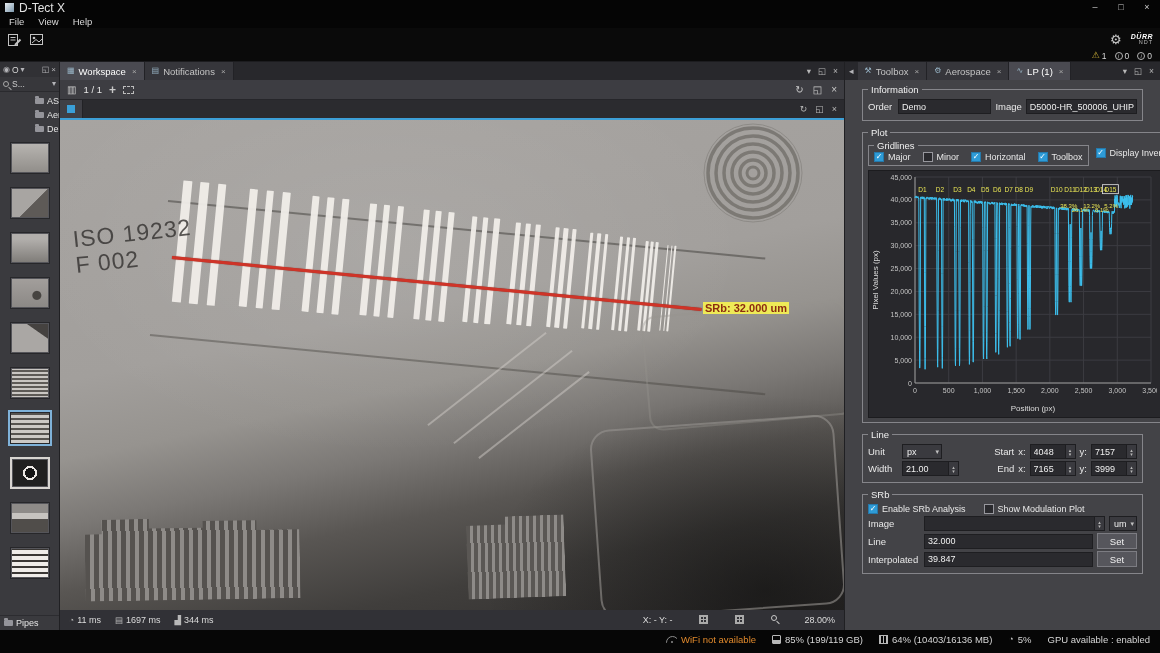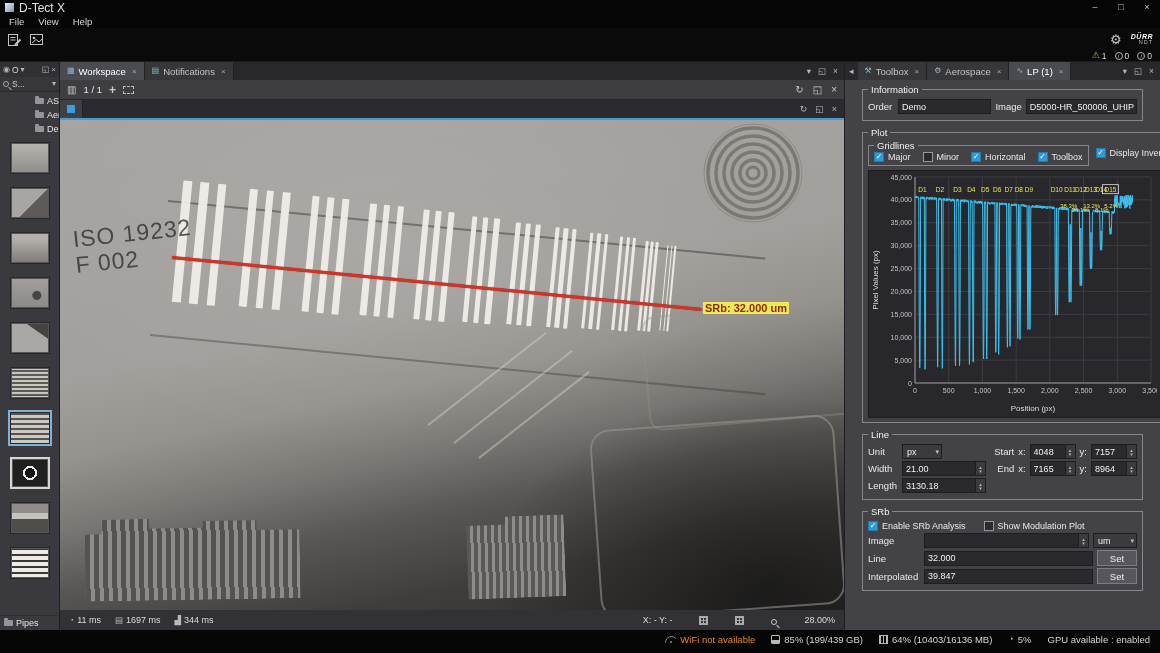--- a/index.html
+++ b/index.html
@@ -107,46 +107,46 @@
   .p1 { left:535px; top:302px; width:245px; height:190px; border:2px solid rgba(150,147,143,.6); border-radius:20px; transform:rotate(-4deg); }
   .p2 { left:585px; top:188px; width:205px; height:115px; border:2px solid rgba(150,147,143,.38); border-radius:14px; transform:rotate(-5deg); }
   .wire { position:absolute; height:2px; background:rgba(214,211,207,.45); transform:rotate(-38deg); }
   .w1 { left:352px; top:258px; width:150px; }
   .w2 { left:378px; top:276px; width:150px; }
   .w3 { left:404px; top:294px; width:140px; }
 
   .viewer-status { height:20px; background:#313136; display:flex; align-items:center; padding:0 9px; gap:14px; font-size:9px; color:#dcdcdc; flex:none; }
   .vs-item { display:flex; align-items:center; gap:3px; }
   .vs-icon { color:#b8b8b8; font-size:8.5px; line-height:1; }
-  .vs-right { margin-left:auto; display:flex; align-items:flex-end; gap:27px; }
+  .vs-right { margin-left:auto; display:flex; align-items:flex-start; gap:27px; }
   .grid-icon { width:9px; height:9px; border:1px solid #aaa; display:inline-block;
     background:repeating-linear-gradient(0deg,#aaa 0 1px,rgba(0,0,0,0) 1px 3px), repeating-linear-gradient(90deg,#aaa 0 1px,rgba(0,0,0,0) 1px 3px); }
   .mag-icon.light { border-color:#c8c8c8; }
   .mag-icon.light::after { background:#c8c8c8; }
 
   
   .right-dock { width:315px; background:#434347; display:flex; flex-direction:column; flex:none; }
   .dock-tabs { background:#28282c; }
   .dock-tabs .collapse { align-self:center; padding:0 4px; font-size:9px; }
   .right-content { flex:1; overflow:hidden; padding:1px 12px; }
   fieldset.group { border:1px solid #85858a; margin:3px 5px 6px; padding:2px 5px 4px; }
   fieldset.subgroup { border:1px solid #85858a; padding:1px 5px 3px; }
   legend { font-size:9.5px; padding:0 3px; color:#f0f0f0; }
   .form-row { display:flex; align-items:center; gap:4px; margin:2px 0; }
   .flabel { font-size:9.5px; color:#e8e8e8; white-space:nowrap; }
   .w26 { width:26px; } .w30 { width:30px; } .w52 { width:52px; }
   .input { background:#2a2a2e; border:1px solid #1e1e21; color:#f0f0f0; font-size:9px; height:15px; display:flex; align-items:center; padding:0 0 0 3px; overflow:hidden; }
   .input .val { white-space:nowrap; overflow:hidden; }
   .flex1 { flex:1; } .flex12 { flex:1.2; }
-  .w46 { width:46px; } .w70 { width:84px;text-align:right; }
+  .w46 { width:46px; } .w70 { width:57px;text-align:right; }
   .spinner { margin-left:auto; width:10px; height:100%; display:flex; flex-direction:column; align-items:center; justify-content:center; background:#3a3a3f; border-left:1px solid #1e1e21; color:#b8b8b8; flex:none; }
   .spinner i { font-style:normal; font-size:5px; line-height:4px; }
   .select { background:#3a3a3f; border:1px solid #1e1e21; color:#f0f0f0; font-size:9px; height:15px; display:flex; align-items:center; padding:0 2px 0 4px; gap:3px; }
   .select .dd { margin-left:auto; font-size:7px; color:#c0c0c0; }
-  .w40 { width:40px; } .w36 { width:44px;justify-content:space-between; }
+  .w40 { width:40px; } .w36 { width:28px;justify-content:space-between; }
   .btn { background:#56565c; border:1px solid #7c7c82; color:#f2f2f2; font-size:9.5px; height:16px; width:40px; display:flex; align-items:center; justify-content:center; flex:none; }
   .checkbox { width:10px; height:10px; border:1px solid #97979d; background:#2a2a2e; display:inline-flex; align-items:center; justify-content:center; flex:none; }
   .checkbox.on { background:#2e9bd6; border-color:#2579ab; }
   .checkbox.on::after { content:'✓'; font-size:8px; color:#fff; line-height:1; }
   .cb-label { font-size:9px; color:#e8e8e8; white-space:nowrap; }
   .cb-pair { display:flex; align-items:center; gap:4px; }
   .plot-top { display:flex; align-items:center; gap:7px; }
   .cb-row { display:flex; align-items:center; gap:4px; }
   .cb-row .gap { width:4px; }
   .chart-wrap { background:#28282c; border:1px solid #1c1c1f; margin-top:4px; }
@@ -580,31 +580,21 @@
             <span class="flabel">x:</span>
             <div class="input w46">
               <span class="val">7165</span>
               <span class="spinner">
                   <i>▴</i>
                   <i>▾</i>
                 </span>
             </div>
             <span class="flabel">y:</span>
             <div class="input w46">
-              <span class="val">8964</span>
-              <span class="spinner">
-                  <i>▴</i>
-                  <i>▾</i>
-                </span>
-            </div>
-          </div>
-          <div class="form-row">
-            <span class="flabel w30">Length</span>
-            <div class="input w70">
-              <span class="val">3130.18</span>
+              <span class="val">3999</span>
               <span class="spinner">
                   <i>▴</i>
                   <i>▾</i>
                 </span>
             </div>
           </div>
         </fieldset>
 
         <fieldset class="group">
           <legend>SRb</legend>
@@ -649,21 +639,21 @@
     </div>
   </div>
 
   <div class="statusbar">
     <span class="sb-item wifi">
       <span class="wifi-icon"></span>
       <span>WiFi not available</span>
     </span>
     <span class="sb-item">
       <span class="disk-icon"></span>
-      <span>85% (199/439 GB)</span>
+      <span>85% (199/119 GB)</span>
     </span>
     <span class="sb-item">
       <span class="mem-icon"></span>
       <span>64% (10403/16136 MB)</span>
     </span>
     <span class="sb-item">
       <span class="cpu-icon">◔</span>
       <span>5%</span>
     </span>
     <span class="sb-item">

